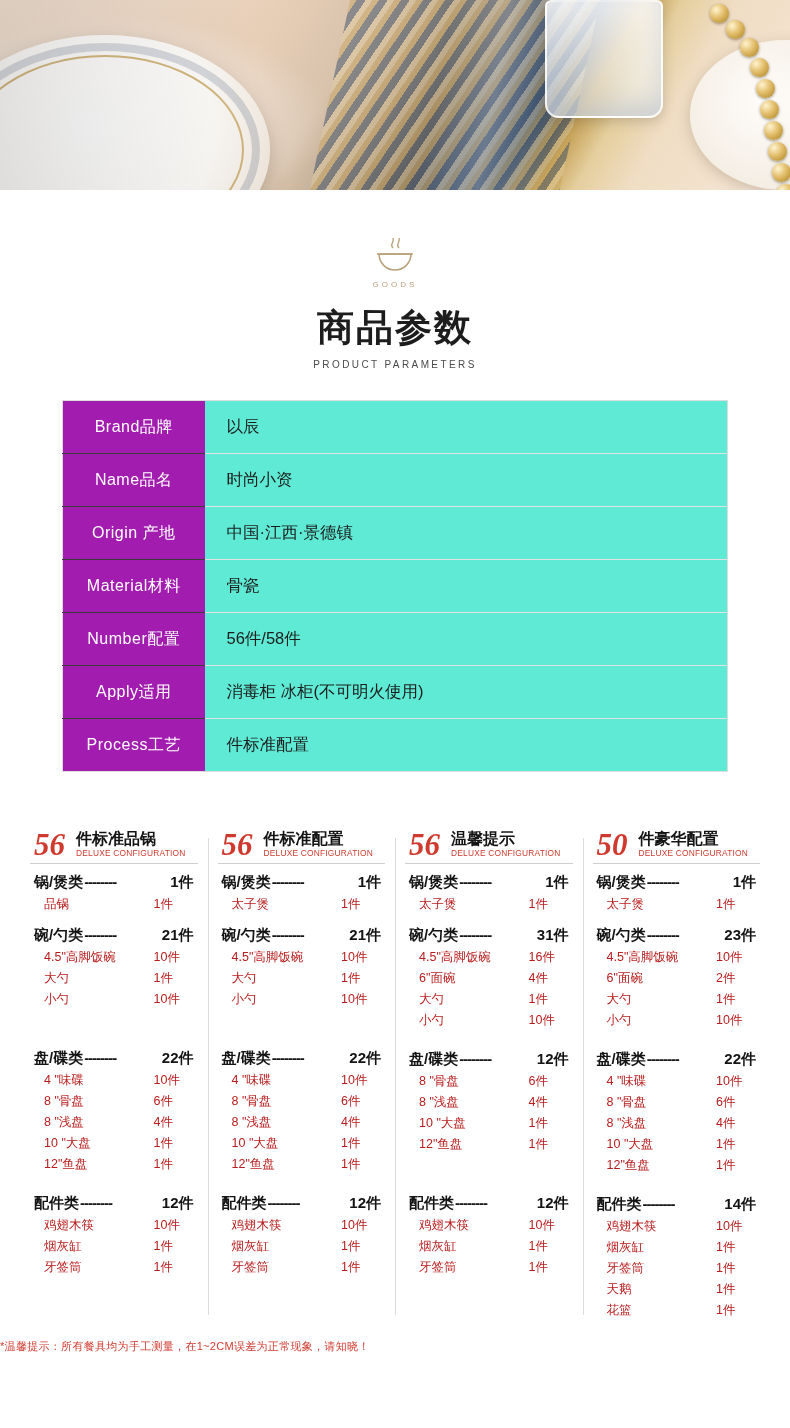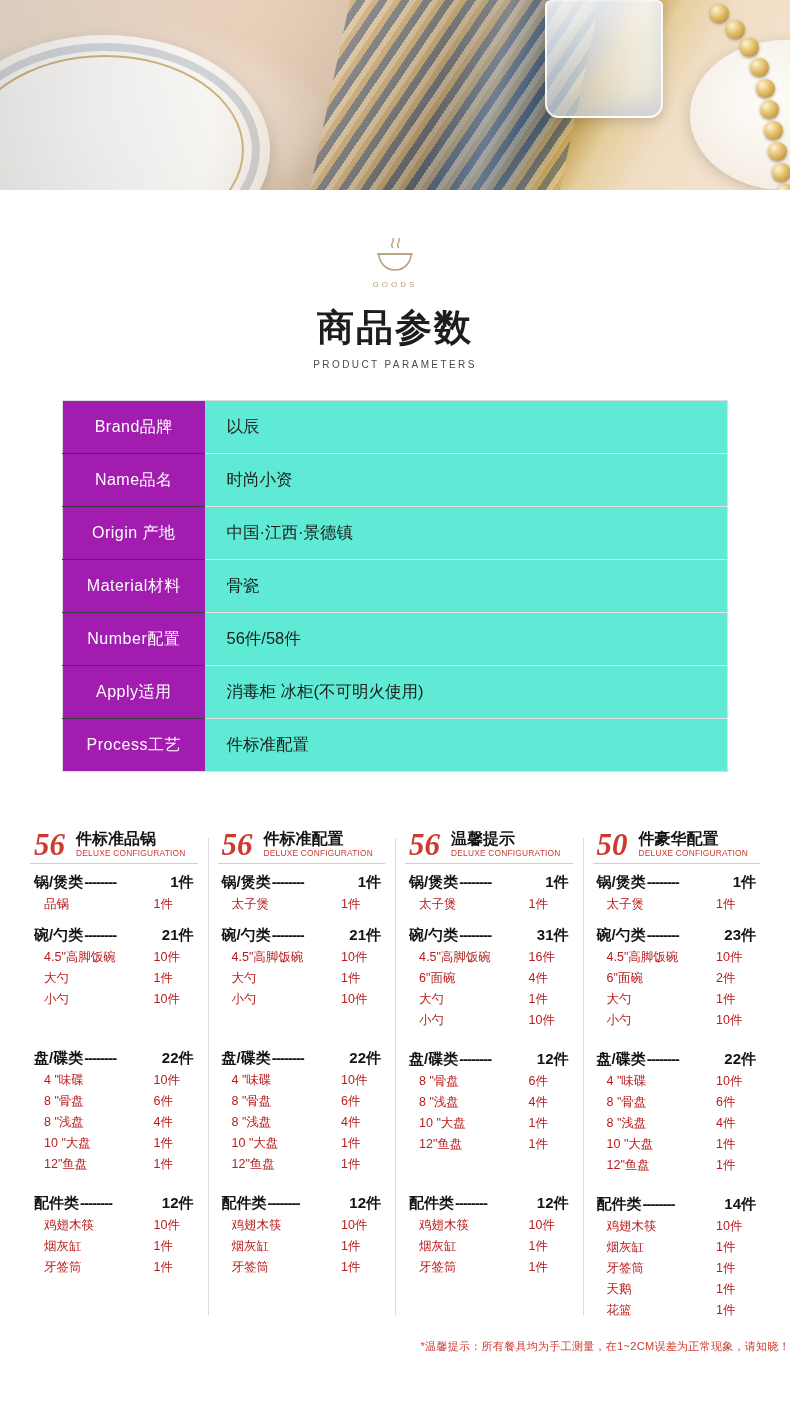--- a/index.html
+++ b/index.html
@@ -224,21 +224,21 @@
     align-items: baseline;
     font-size: 12.5px;
     color: #b91c1c;
     padding: 2px 6px 2px 14px;
   }
   .row .nm { flex: 1; }
   .row .qty { width: 38px; text-align: left; }
 
   .footnote {
     margin-top: 16px;
-    text-align: right;
+    text-align: left;
     font-size: 11px;
     color: #d03a2e;
     letter-spacing: 0.3px;
   }
 </style>
 </head>
 <body>
 
 <div class="page">
 

